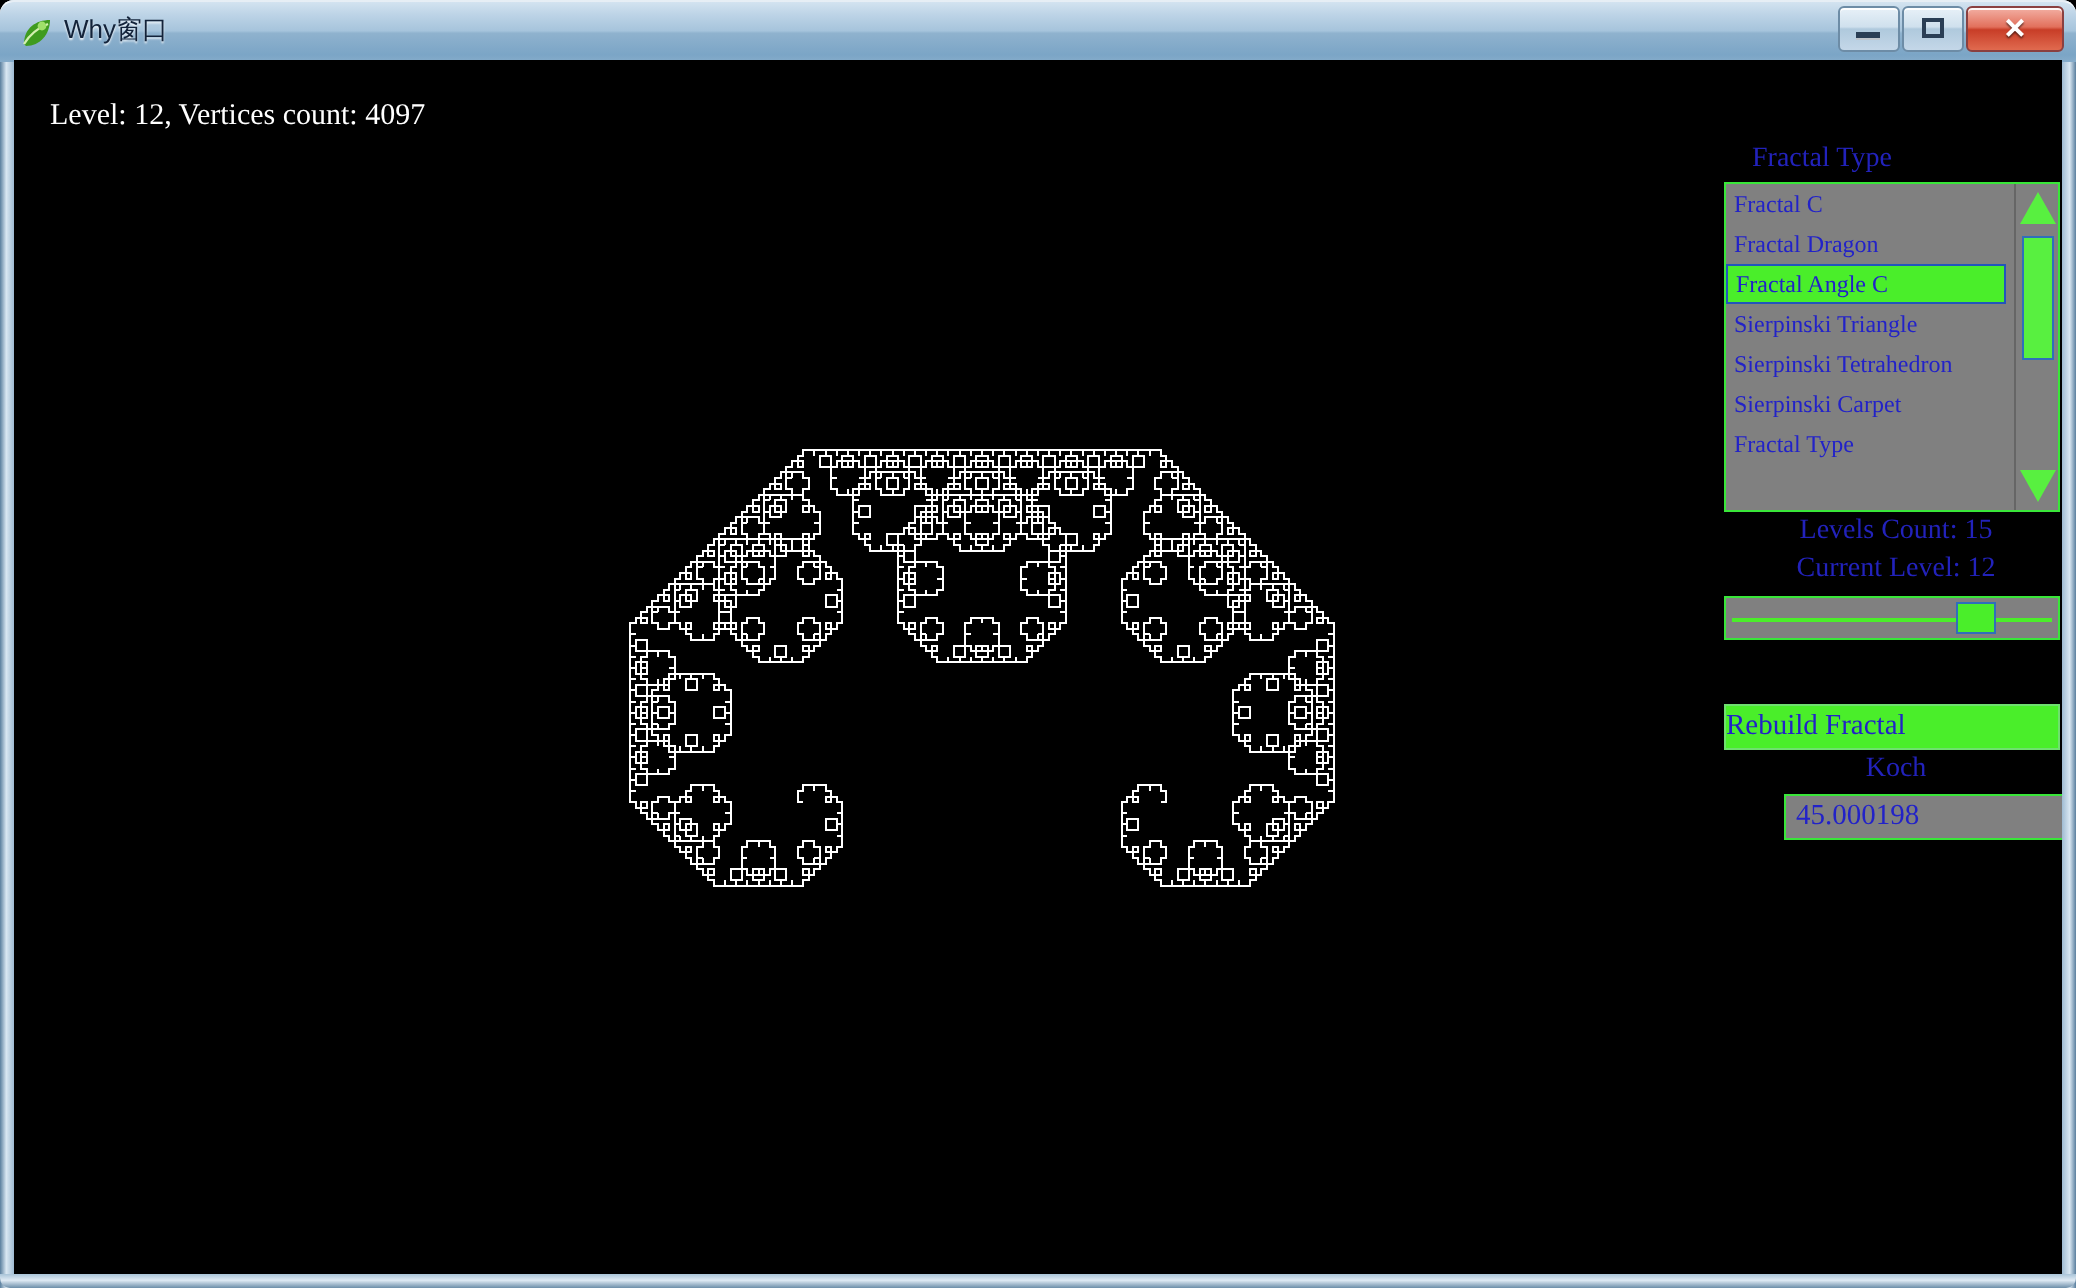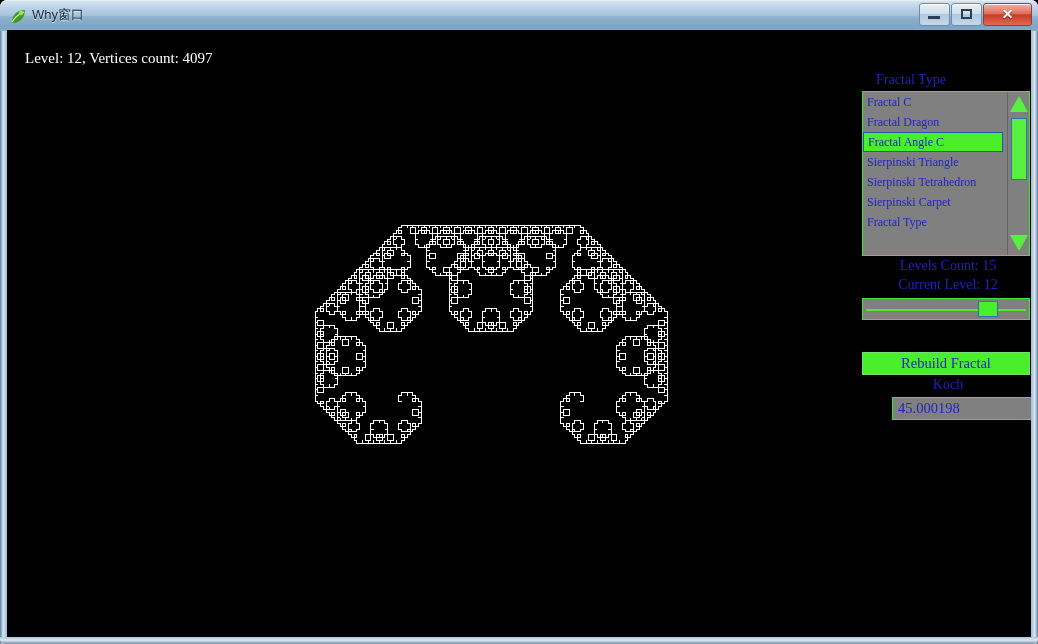--- a/index.html
+++ b/index.html
@@ -233,21 +233,21 @@
   .btn-rebuild {
     margin-top: 32px;
     width: 168px; height: 23px;
     background: #4aee2a;
     border: 1px solid #6fe06f;
     box-sizing: border-box;
     font-family: "Liberation Serif", serif;
     font-size: 14.5px;
     color: #2222c8;
     line-height: 21px;
-    text-align: center;
+    text-align: left;
     cursor: default;
   }
   .spin-wrap {
     position: relative;
     margin-top: 3px;
     width: 168px; height: 23px;
     background: #808080;
     border: 1px solid #39e639;
     box-sizing: border-box;
     margin-left: 30px;

